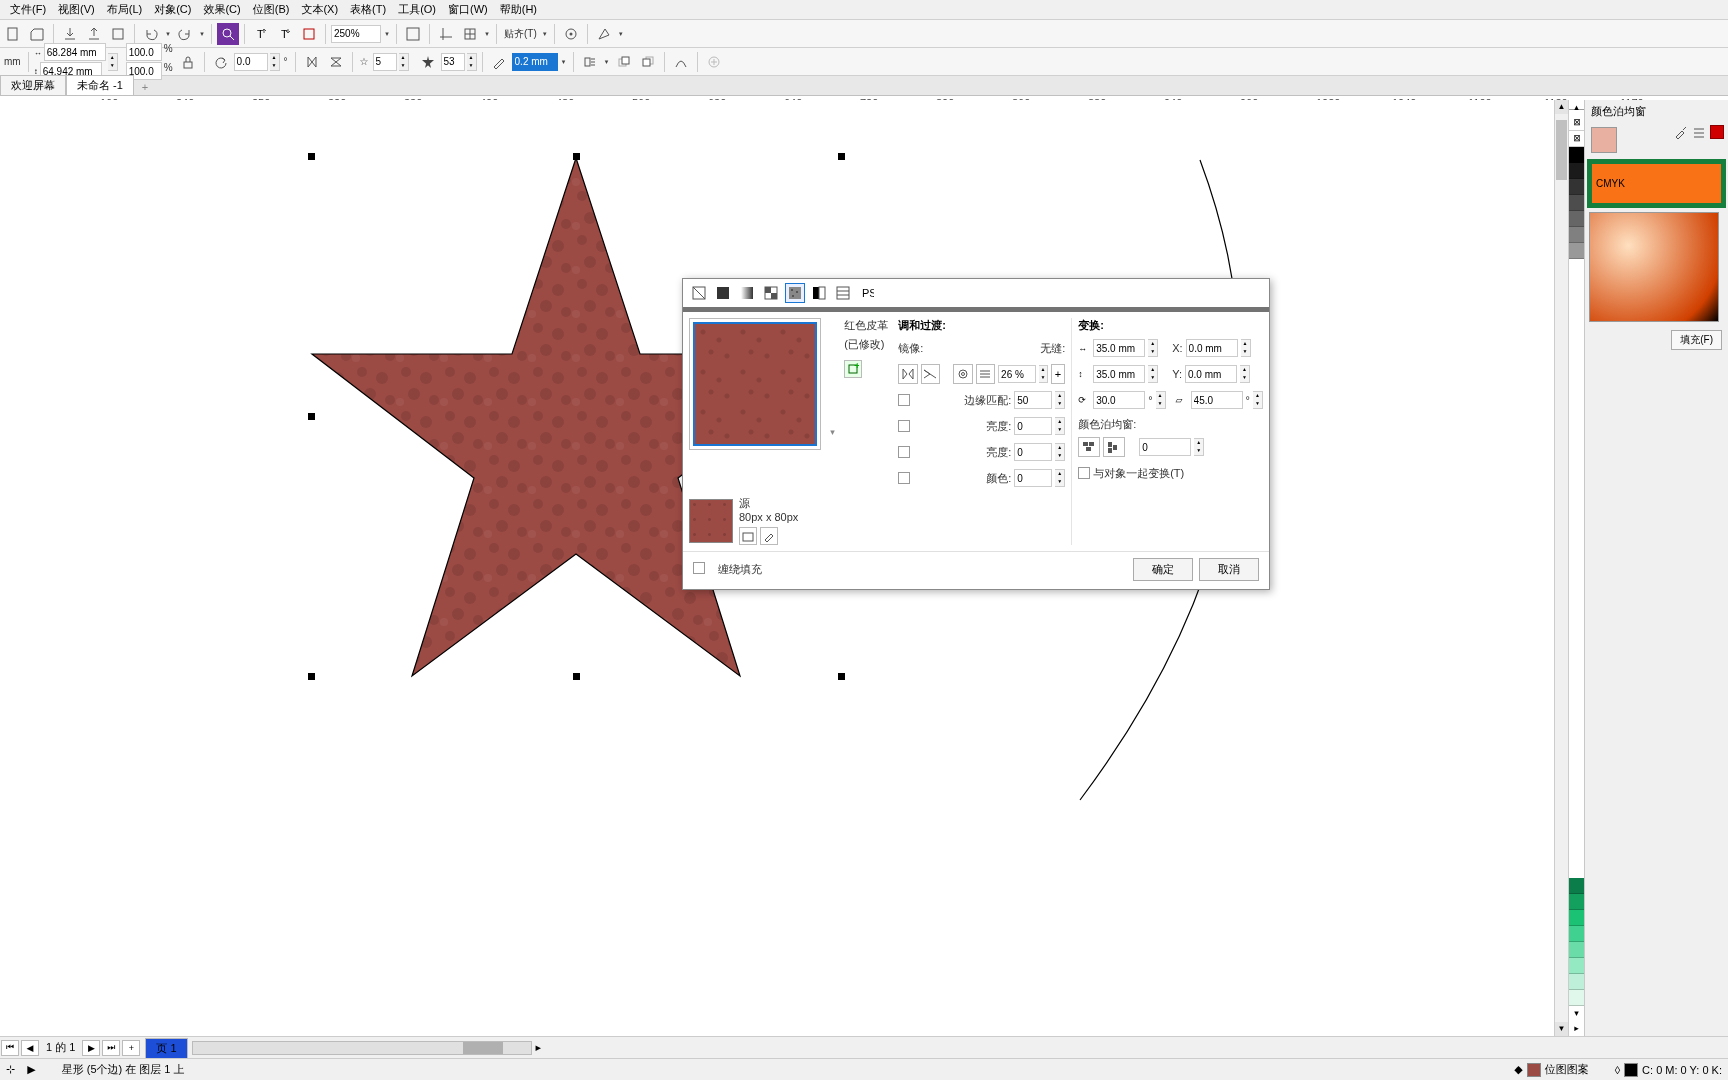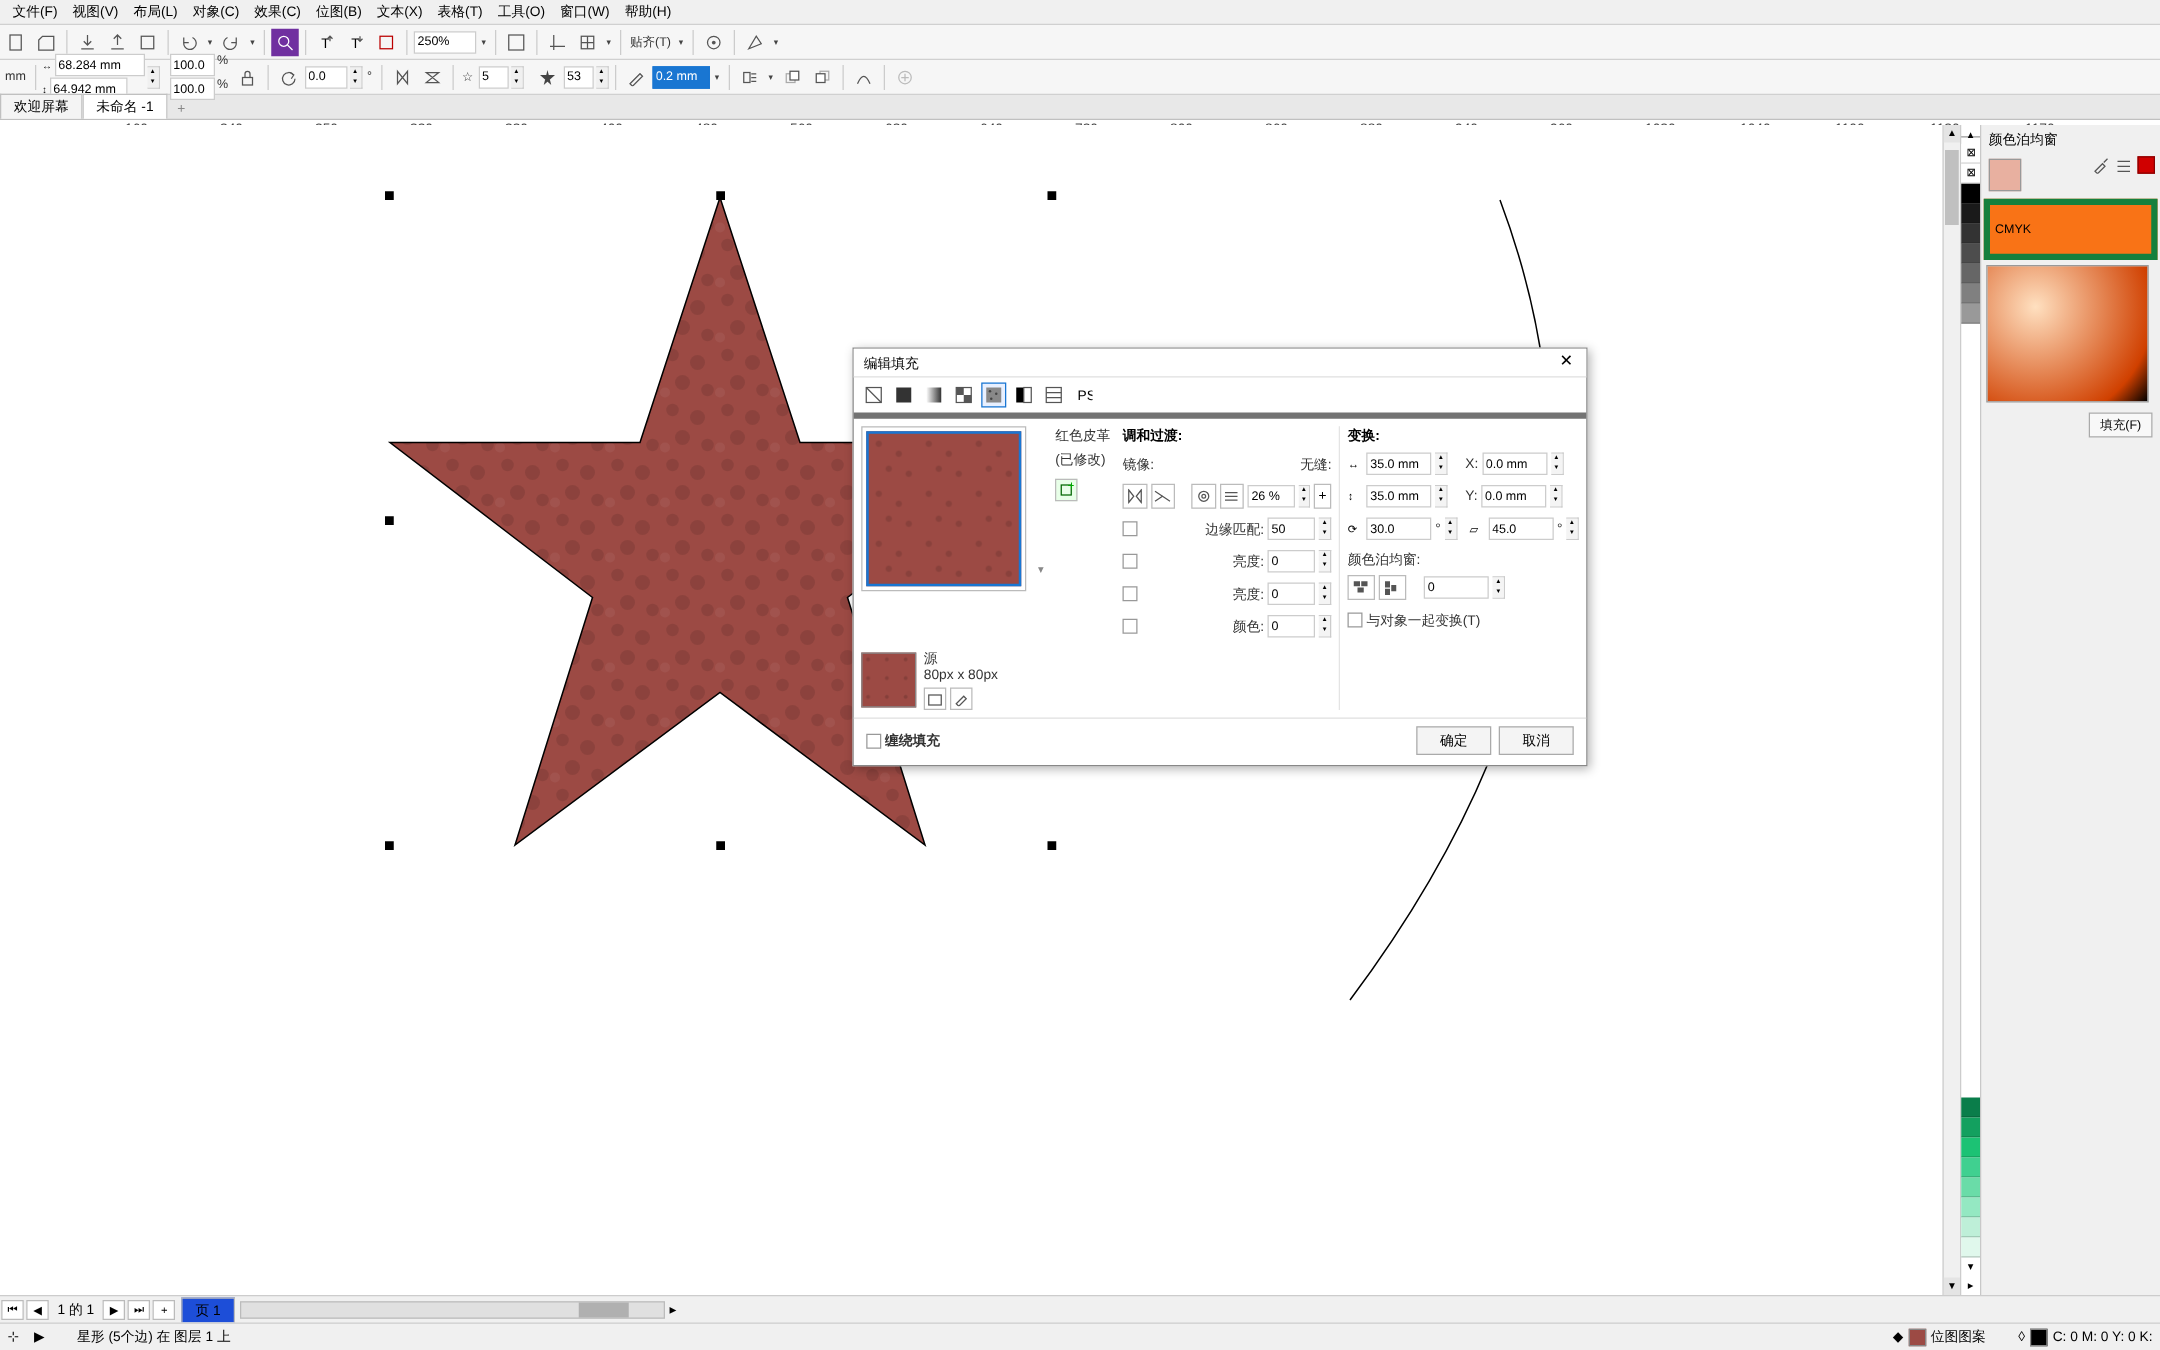--- a/index.html
+++ b/index.html
@@ -226,21 +226,21 @@
     </div>
   <div class="tb-drop">▾</div>
 </div>
 
 <div class="toolbar">
   <span class="tb-label">mm</span>
   <div class="tb-sep"></div>
   <div style="display:flex; flex-direction:column; gap:1px;">
     <div style="display:flex; align-items:center;">
       <span style="font-size:8px; margin-right:2px;">↔</span>
-      <input class="tb-field" style="width: 72px;" value="68.284 mm">
+      <input class="tb-field" style="width: 62px;" value="68.284 mm">
     </div>
     <div style="display:flex; align-items:center;">
       <span style="font-size:8px; margin-right:2px;">↕</span>
       <input class="tb-field" style="width: 62px;" value="64.942 mm">
     </div>
   </div>
   <div class="tb-spinners">
       <span>▲</span>
       <span>▼</span>
     </div>
@@ -479,24 +479,20 @@
   </div>
 </div>
 
 <div class="v-scroll">
   <div class="arrow">▲</div>
   <div class="thumb"></div>
   <div class="arrow" style="position:absolute;bottom:0;left:0;right:0;">▼</div>
 </div>
 
 <div class="dialog">
-  <div class="dlg-title">
-    <span>编辑填充</span>
-    <span class="dlg-close">✕</span>
-  </div>
   <div class="dlg-tabs">
     <div class="dlg-tab">
         <svg width="14" height="14">
           <rect x="1" y="1" width="12" height="12" fill="none" stroke="#555"></rect>
           <line x1="1" y1="1" x2="13" y2="13" stroke="#555"></line>
         </svg>
       </div>
     <div class="dlg-tab">
         <svg width="14" height="14">
           <rect x="1" y="1" width="12" height="12" fill="#333"></rect>
@@ -746,21 +742,21 @@
           </div>
       </div>
       <div class="dlg-input-row">
         <span class="dlg-check"></span>
         <span class="dlg-label">与对象一起变换(T)</span>
       </div>
     </div>
   </div>
 
   <div class="dlg-footer">
-    <div style="display:flex;align-items:center;gap:3px;font-weight:bold;">
+    <div style="display:flex;align-items:flex-start;gap:13px;">
       <span class="dlg-check"></span>
       <span class="dlg-label">缠绕填充</span>
     </div>
     <div style="display:flex; gap:6px;">
       <button class="dlg-btn">确定</button>
       <button class="dlg-btn">取消</button>
     </div>
   </div>
 </div>
 

